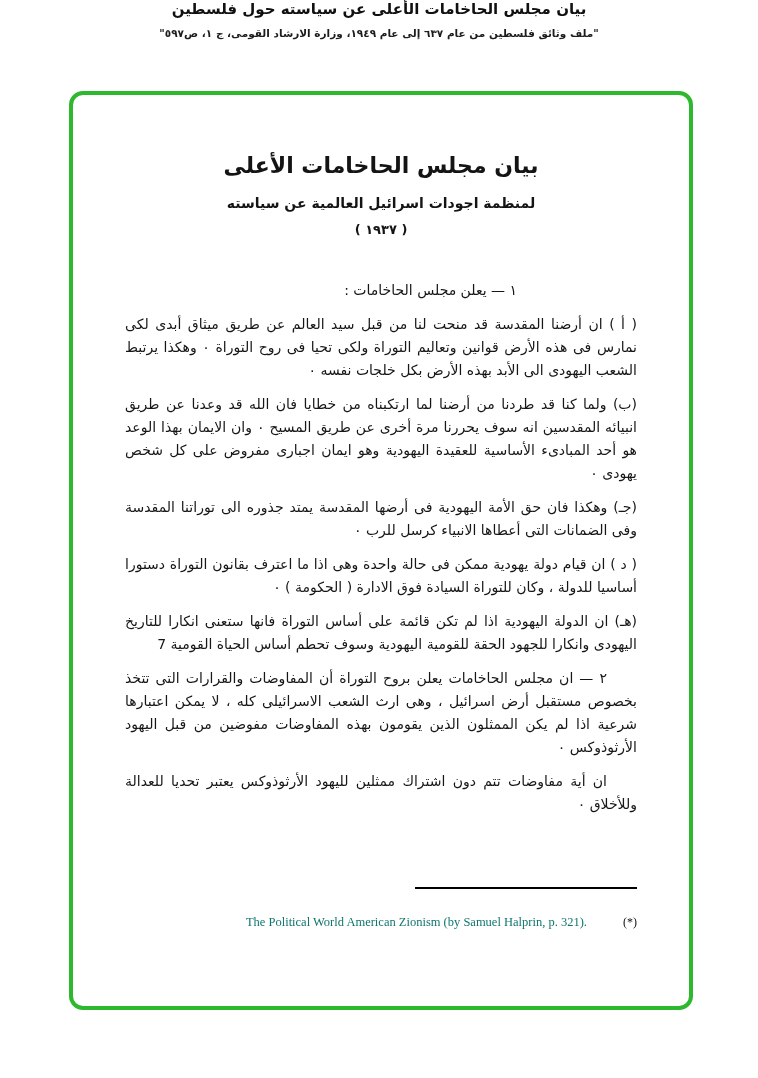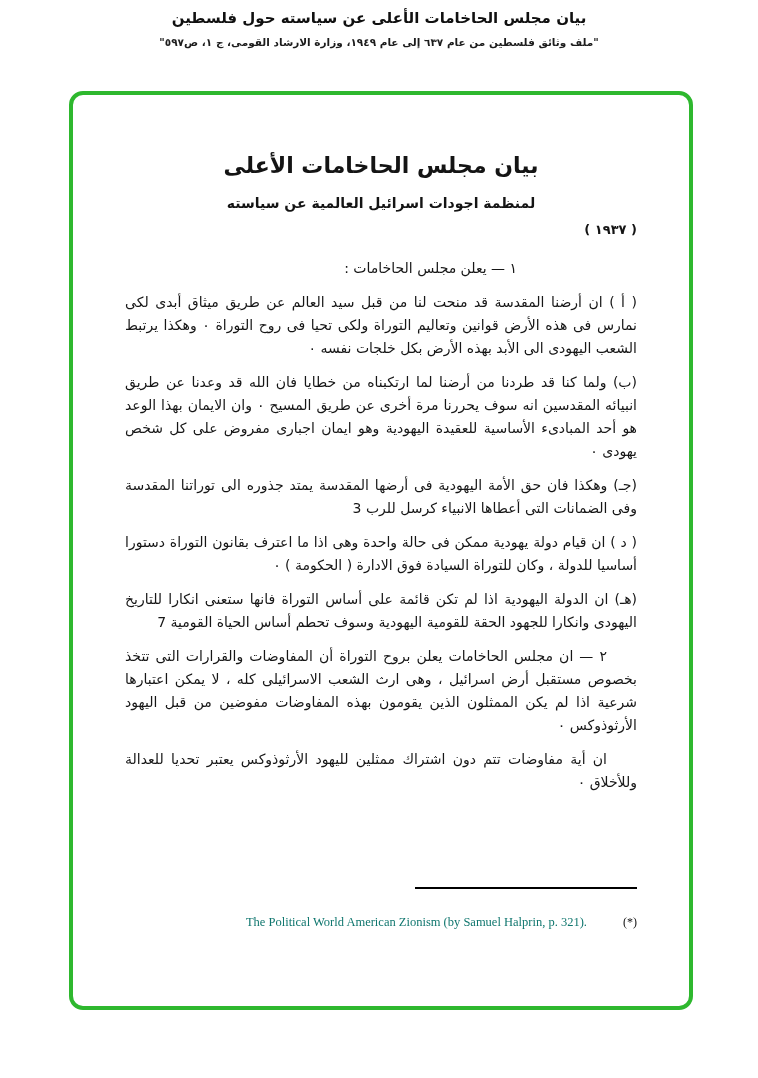--- a/index.html
+++ b/index.html
@@ -12,21 +12,21 @@
     position: relative;
     width: 758px;
     height: 1078px;
     background: #ffffff;
     overflow: hidden;
     direction: rtl;
   }
   
   .top-header {
     text-align: center;
-    padding-top: 9px;
+    padding-top: 0;
     color: #101010;
   }
   .h-title {
     font-size: 15px;
     font-weight: bold;
     letter-spacing: 0.2px;
   }
   .h-source {
     margin-top: 9px;
     font-size: 10.5px;
@@ -60,27 +60,27 @@
     font-weight: bold;
     margin-top: 17px;
   }
   .doc-sub2 {
     text-align: center;
     font-size: 14px;
     font-weight: bold;
     margin-top: 14px;
   }
   .doc-year {
-    text-align: right;
+    text-align: center;
     font-size: 13px;
     font-weight: bold;
     margin-top: 11px;
   }
   .doc-body {
-    margin-top: 20px;
+    margin-top: 42px;
     font-size: 14px;
     line-height: 23px;
     text-align: justify;
     color: #161616;
   }
   .para {
     margin: 0 0 11px 0;
   }
   .p-center-indent {
     text-indent: 120px;
@@ -135,21 +135,21 @@
     <div class="doc-inner">
 
       <div class="doc-title">بيان مجلس الحاخامات الأعلى</div>
       <div class="doc-sub">لمنظمة اجودات اسرائيل العالمية عن سياسته</div>
       <div class="doc-year">( ١٩٣٧ )</div>
 
       <div class="doc-body">
         <p class="para p-center-indent">١ — يعلن مجلس الحاخامات :</p>
         <p class="para">( أ ) ان أرضنا المقدسة قد منحت لنا من قبل سيد العالم عن طريق ميثاق أبدى لكى نمارس فى هذه الأرض قوانين وتعاليم التوراة ولكى تحيا فى روح التوراة ٠ وهكذا يرتبط الشعب اليهودى الى الأبد بهذه الأرض بكل خلجات نفسه ٠</p>
         <p class="para">(ب) ولما كنا قد طردنا من أرضنا لما ارتكبناه من خطايا فان الله قد وعدنا عن طريق انبيائه المقدسين انه سوف يحررنا مرة أخرى عن طريق المسيح ٠ وان الايمان بهذا الوعد هو أحد المبادىء الأساسية للعقيدة اليهودية وهو ايمان اجبارى مفروض على كل شخص يهودى ٠</p>
-        <p class="para">(جـ) وهكذا فان حق الأمة اليهودية فى أرضها المقدسة يمتد جذوره الى توراتنا المقدسة وفى الضمانات التى أعطاها الانبياء كرسل للرب 3</p>
+        <p class="para">(جـ) وهكذا فان حق الأمة اليهودية فى أرضها المقدسة يمتد جذوره الى توراتنا المقدسة وفى الضمانات التى أعطاها الانبياء كرسل للرب ٠</p>
         <p class="para">( د ) ان قيام دولة يهودية ممكن فى حالة واحدة وهى اذا ما اعترف بقانون التوراة دستورا أساسيا للدولة ، وكان للتوراة السيادة فوق الادارة ( الحكومة ) ٠</p>
         <p class="para">(هـ) ان الدولة اليهودية اذا لم تكن قائمة على أساس التوراة فانها ستعنى انكارا للتاريخ اليهودى وانكارا للجهود الحقة للقومية اليهودية وسوف تحطم أساس الحياة القومية 7</p>
         <p class="para p-small-indent">٢ — ان مجلس الحاخامات يعلن بروح التوراة أن المفاوضات والقرارات التى تتخذ بخصوص مستقبل أرض اسرائيل ، وهى ارث الشعب الاسرائيلى كله ، لا يمكن اعتبارها شرعية اذا لم يكن الممثلون الذين يقومون بهذه المفاوضات مفوضين من قبل اليهود الأرثوذوكس ٠</p>
         <p class="para p-small-indent">ان أية مفاوضات تتم دون اشتراك ممثلين لليهود الأرثوذوكس يعتبر تحديا للعدالة وللأخلاق ٠</p>
       </div>
 
     </div>
 
     <div class="footnote">
       <div class="fn-rule"></div>

